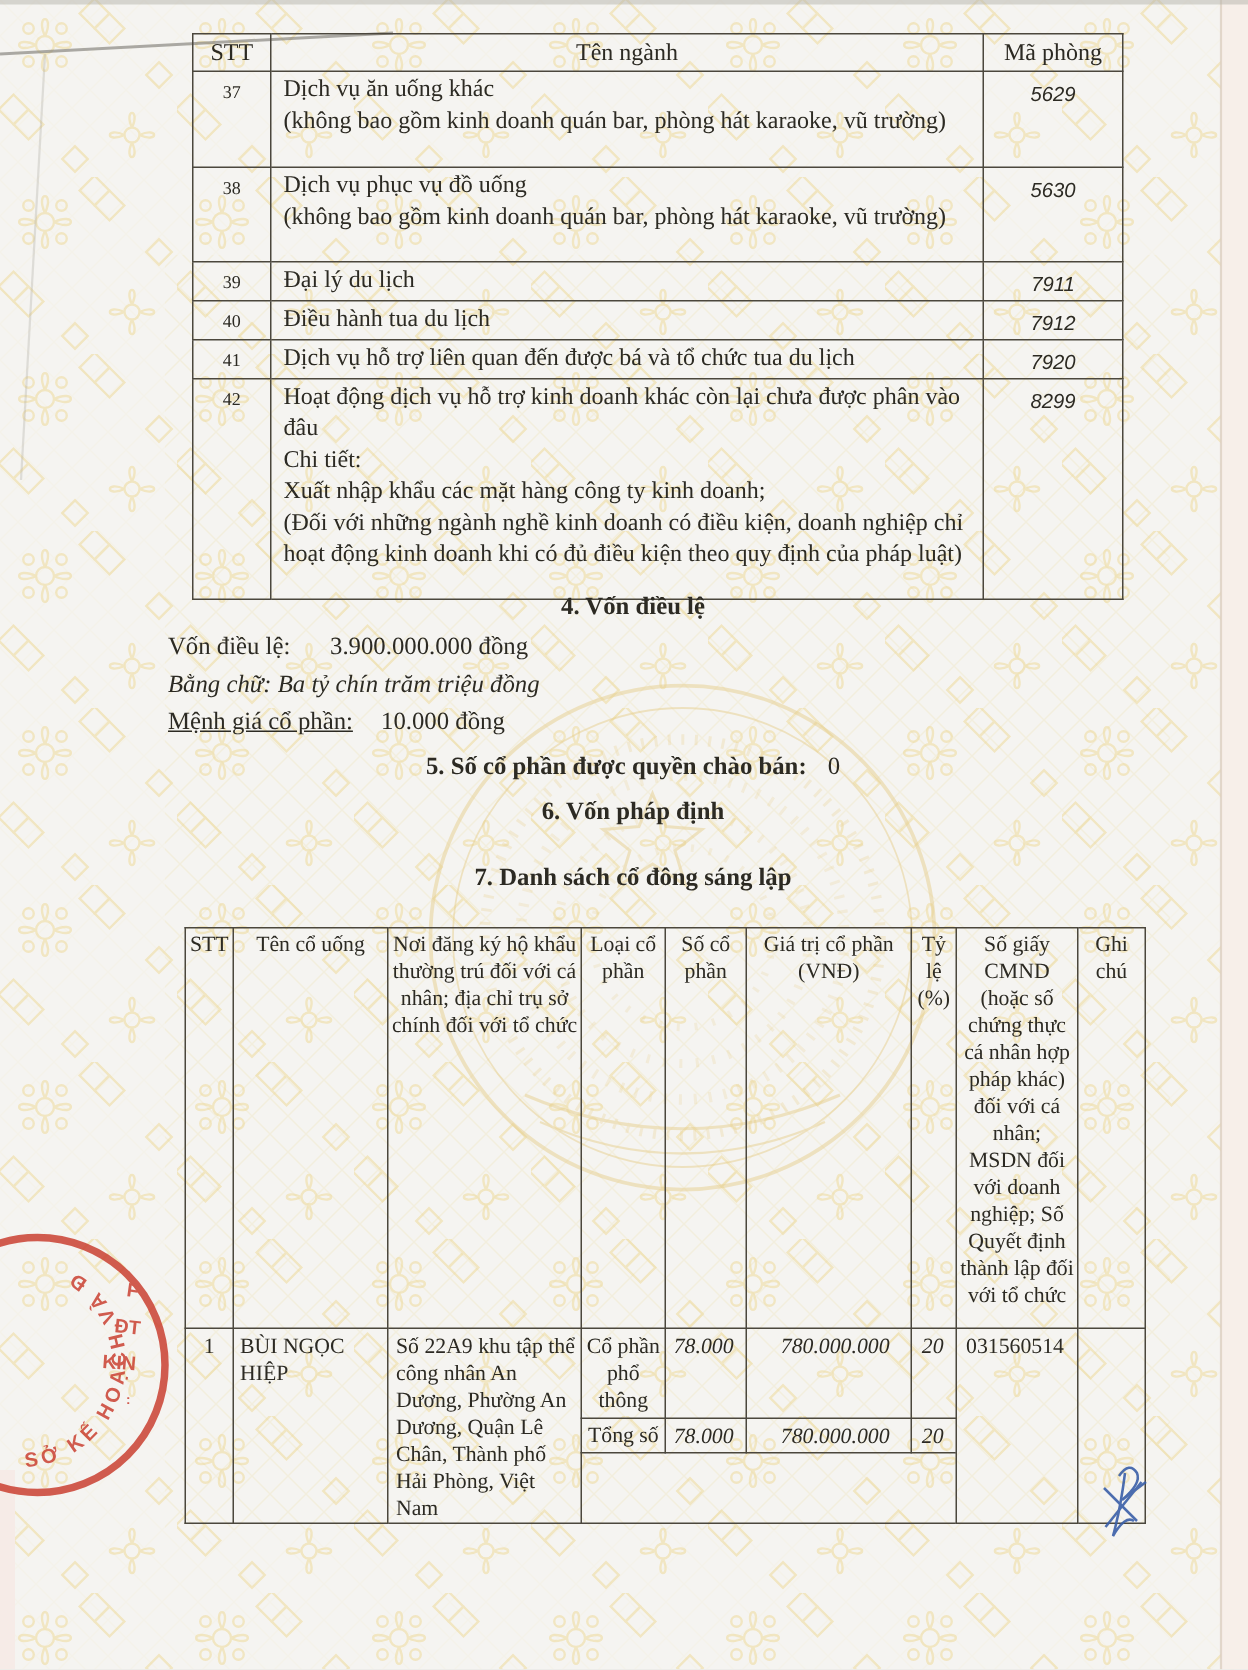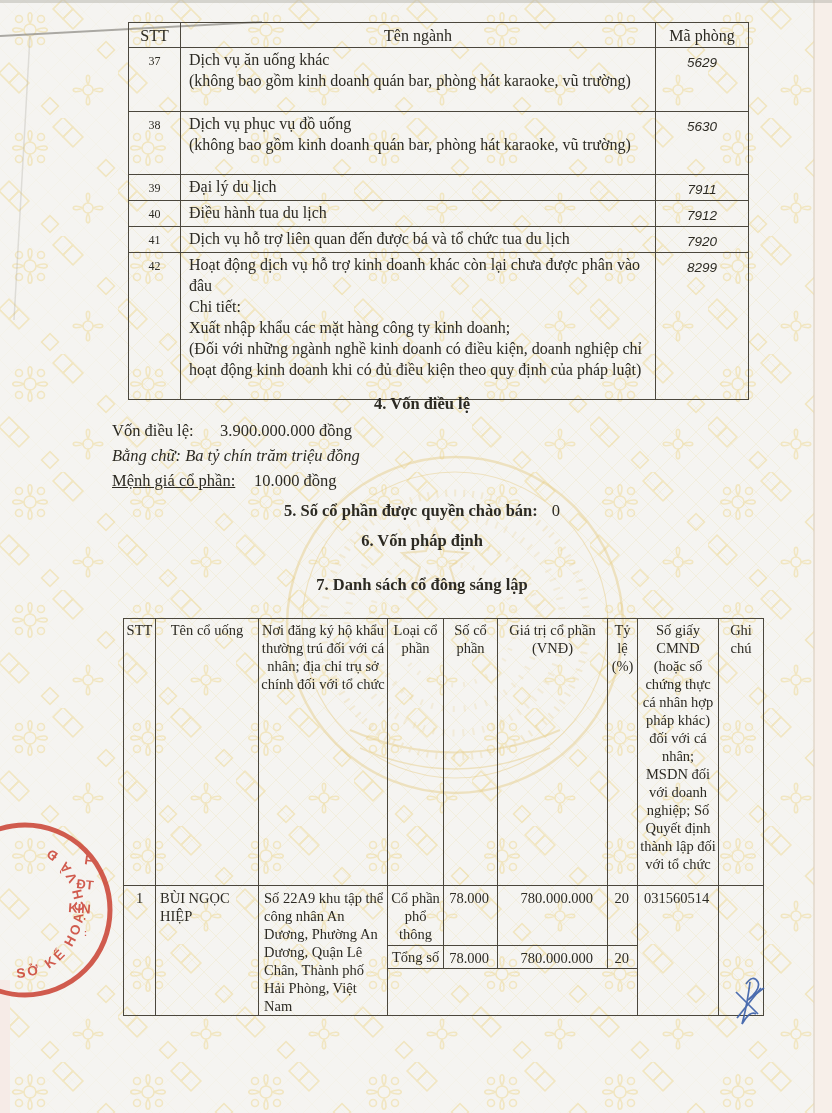--- a/index.html
+++ b/index.html
@@ -21,21 +21,21 @@
   .t1 td.cd{text-align:center; font-style:italic; font-size:13.5px; padding-top:4px; font-family:Liberation Sans, sans-serif;}
 
   .t2{position:absolute; left:123px; top:618px; width:641px; font-size:14.5px; line-height:18px;}
   .t2 th, .t2 td{border:1.5px solid #4b473d; font-weight:normal; vertical-align:top; padding:1px 2px;}
   .t2 th{text-align:center; padding-top:2px;}
   .t2 td.c-stt{text-align:center; padding-top:3px;}
   .t2 td.c-name{padding:3px 2px 0 4px;margin-top:12px;}
   .t2 td.c-addr{padding:3px 3px 0 5px;}
   .t2 td.c-type{text-align:center; padding-top:3px;}
   .t2 td.c-type2{text-align:left; padding:2px 0 0 4px;}
-  .t2 td.c-num{text-align:right; padding:3px 8px 0 0;}
+  .t2 td.c-num{text-align:right; padding:3px 8px 0 0;font-style:italic;}
   .t2 td.c-val{padding-right:14px;}
   .t2 td.c-id{padding:3px 2px 0 6px;}
   .t2 td.c-fill{border-top:1.5px solid #4b473d;}
 
   
   .sections{position:absolute; left:112px; top:391px; width:620px; font-size:16.5px; line-height:25px;}
   .sections .h{font-weight:bold; margin:0 0 2px 0;text-align:center;}
   .sections .h.sp{margin-top:5px;}
   .sections .h.sp2{margin-top:19px;}
   .row .lbl{display:inline-block;}

